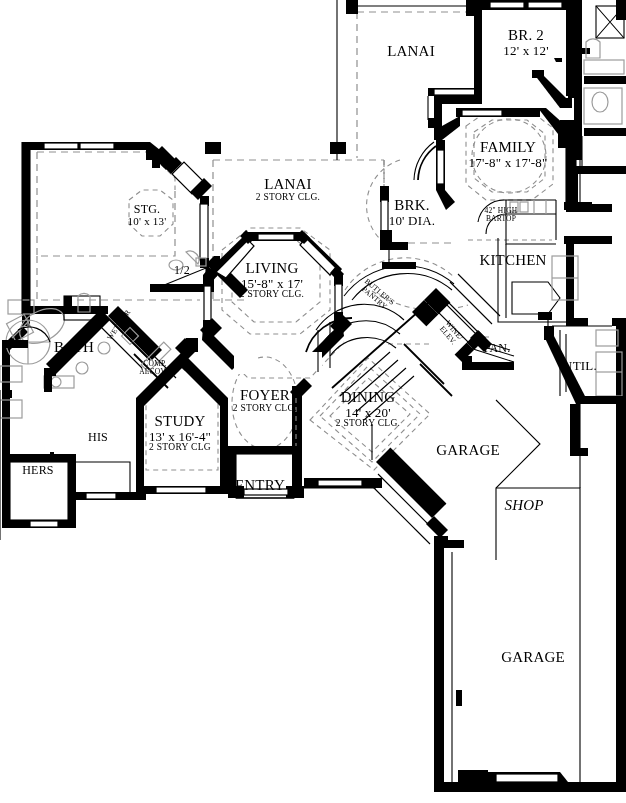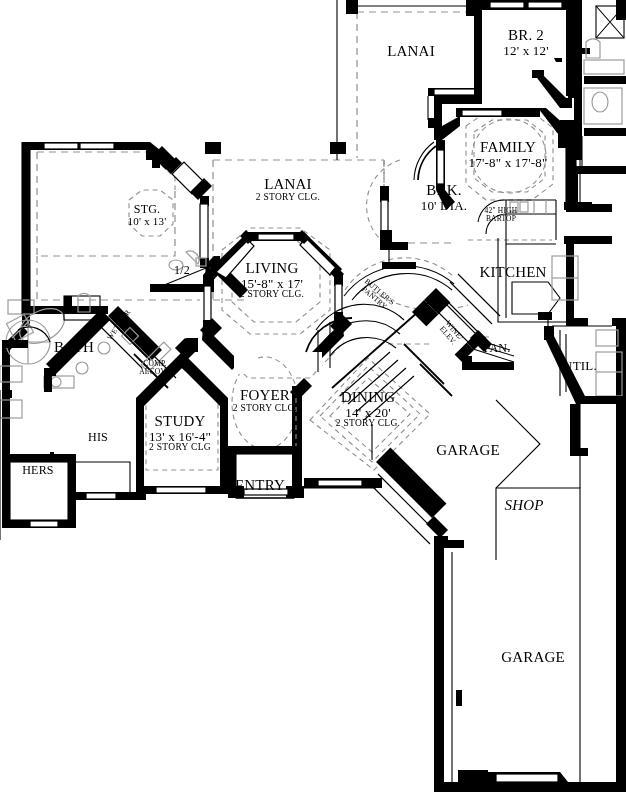--- a/index.html
+++ b/index.html
@@ -573,31 +573,31 @@
 
   <div class="lbl" style="left:508px; top:155px;">
     <span class="nm">FAMILY</span>
     <span class="dim">17'-8" x 17'-8"</span>
   </div>
 
   <div class="lbl tiny rot-90" style="left:573px; top:164px;">
     <span class="nm">MEDIA</span>
   </div>
 
-  <div class="lbl" style="left:412px; top:198px;margin-left:32px;">
+  <div class="lbl" style="left:412px; top:213px;">
     <span class="nm">BRK.</span>
     <span class="dim">10' DIA.</span>
   </div>
 
   <div class="lbl xtiny" style="left:501px; top:215px;">
     <span class="nm">42" HIGH</span>
     <span class="nm">BARTOP</span>
   </div>
 
-  <div class="lbl" style="left:513px; top:261px;margin-top:12px;">
+  <div class="lbl" style="left:513px; top:261px;">
     <span class="nm">KITCHEN</span>
   </div>
 
   <div class="lbl" style="left:272px; top:281px;">
     <span class="nm">LIVING</span>
     <span class="dim">15'-8" x 17'</span>
     <span class="clg">2 STORY CLG.</span>
   </div>
 
   <div class="lbl xtiny rot-p40" style="left:377px; top:295px;">

